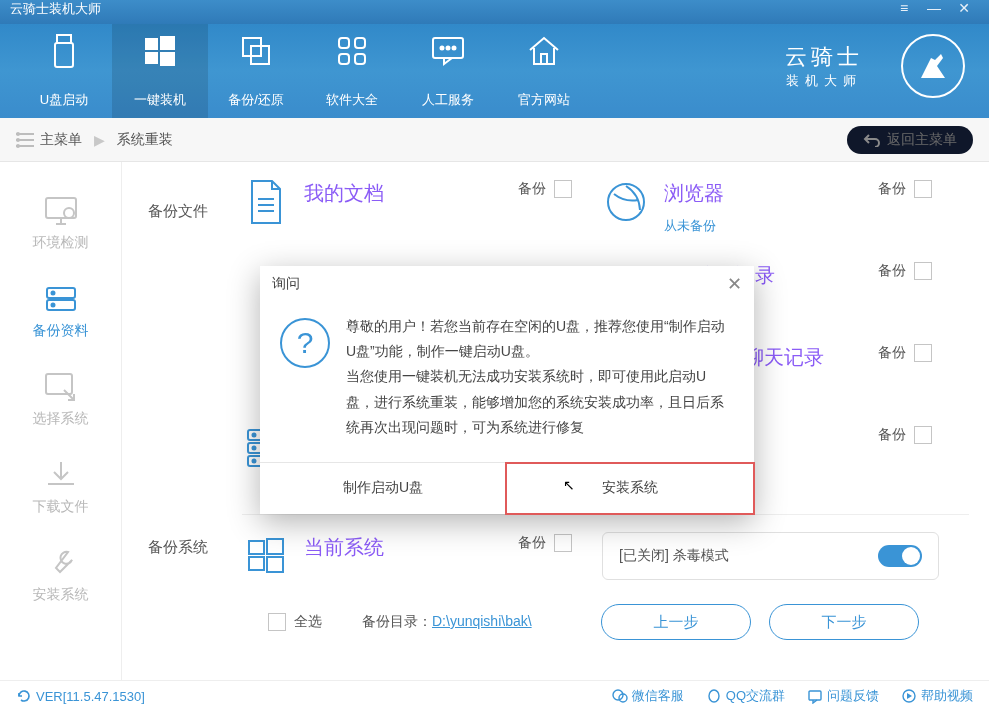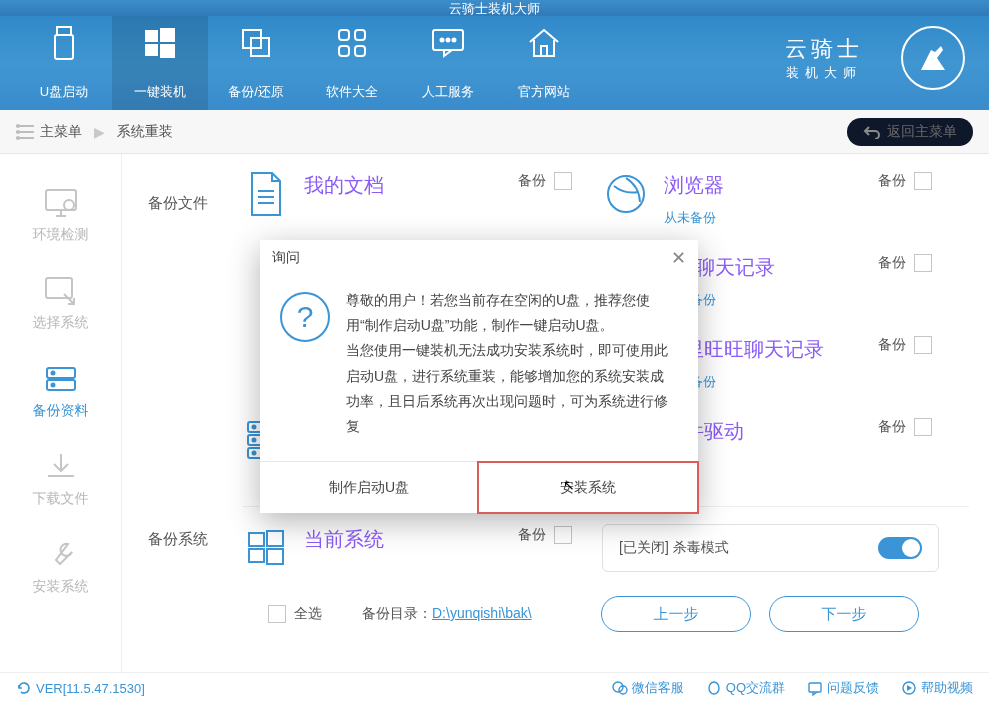--- a/index.html
+++ b/index.html
@@ -1,19 +1,19 @@
 <!DOCTYPE html>
 <html><head>
 <meta charset="utf-8">
 <style>
 * { margin: 0; padding: 0; box-sizing: border-box; font-family: "Microsoft YaHei", sans-serif; }
 body { width: 989px; height: 719px; background: #ffffff; overflow: hidden; position: relative; }
 
 
-.titlebar { height: 16px; background: linear-gradient(to bottom, #3d8dc9, #2f7ab8); color: #fff; display: flex; align-items: center; padding: 0 10px; font-size: 13px; flex-direction: column; }
+.titlebar { height: 24px; background: linear-gradient(to bottom, #3d8dc9, #2f7ab8); color: #fff; display: flex; padding: 0 10px; font-size: 13px; }
 .titlebar .spacer { flex: 1; }
 .titlebar .ctrl { width: 30px; text-align: center; cursor: pointer; font-size: 14px; color: #e8f0f8; }
 
 
 .topnav { height: 94px; background: linear-gradient(to bottom, #3189c9 0%, #3f96d1 50%, #3a8ccc 100%); display: flex; align-items: center; padding: 0 16px; position: relative; color: #fff; }
 .nav-item { width: 96px; display: flex; flex-direction: column; align-items: center; justify-content: center; height: 94px; cursor: pointer; gap: 14px; }
 .nav-item.active { background: rgba(0,0,0,0.12); }
 .nav-icon { width: 36px; height: 36px; margin-bottom: 8px; display: flex; align-items: center; justify-content: center; }
 .nav-label { font-size: 13px; }
 .brand { position: absolute; right: 24px; top: 10px; display: flex; align-items: center; color: #fff; gap: 28px; }
@@ -72,21 +72,21 @@
 .step-btns { margin-left:auto; display:flex; gap:18px; margin-right: 30px;}
 .step-btn { width:150px; height:36px; border:1px solid #3a94d6; border-radius:18px; color:#3a94d6; display:flex; align-items:center; justify-content:center; font-size:15px; cursor:pointer; }
 
 
 .footer { height:31px; border-top:1px solid #eee; display:flex; align-items:center; padding: 0 16px; font-size:13px; color:#3a94d6; }
 .footer .ver { display:flex; align-items:center; }
 .footer .ver svg { margin-right:4px; }
 .footer .links { margin-left:auto; display:flex; gap:22px; }
 .footer .links span { display:flex; align-items:center; cursor:pointer; }
 .footer .links svg { margin-right:4px; }
-.modal { position:absolute; left:260px; top:240px; width:438px; background:#fff; box-shadow: 0 8px 30px rgba(0,0,0,0.3); }
+.modal { position:absolute; left:260px; top:266px; width:494px; background:#fff; box-shadow: 0 8px 30px rgba(0,0,0,0.3); }
 .modal-head { height:36px; display:flex; align-items:center; padding: 0 12px; font-size:14px; color:#444; }
 .modal-close { margin-left:auto; color:#888; cursor:pointer; font-size:18px; }
 .modal-body { display:flex; padding: 12px 20px 22px 20px; }
 .modal-qicon { width:50px; height:50px; border:2px solid #3a94d6; border-radius:50%; display:flex; align-items:center; justify-content:center; color:#3a94d6; font-size:30px; flex-shrink:0; margin-right:16px; margin-top:4px; }
 .modal-text { font-size:14px; color:#444; line-height: 1.8; }
 .modal-btns { display:flex; border-top:1px solid #e6e6e6; height:52px; }
 .modal-btn { flex:1; display:flex; align-items:center; justify-content:center; font-size:14px; color:#444; cursor:pointer; }
 .modal-btn.primary { border:2px solid #e05a5a; margin:-1px; }
 .cursor { position:absolute; left:563px; top:477px; font-size:14px; pointer-events:none; }
 </style>
@@ -199,35 +199,35 @@
 <div class="main">
   <div class="sidebar">
     <div class="side-item">
       <svg class="side-icon" viewBox="0 0 34 30" fill="none" stroke="#c5c5c5" stroke-width="2">
           <rect x="2" y="2" width="30" height="20" rx="2"></rect>
           <path d="M12 28 H22 M17 22 V28"></path>
           <circle cx="25" cy="17" r="5"></circle>
         </svg>
       <span>环境检测</span>
     </div>
-    <div class="side-item">
-      <svg class="side-icon" viewBox="0 0 34 30" fill="none" stroke="#c5c5c5" stroke-width="2">
-          <rect x="2" y="2" width="26" height="20" rx="2"></rect>
-          <path d="M20 18 L30 28 M30 22 L30 28 L24 28"></path>
-        </svg>
-      <span>选择系统</span>
-    </div>
     <div class="side-item active">
       <svg class="side-icon" viewBox="0 0 34 30" fill="none" stroke="#3a94d6" stroke-width="2">
           <rect x="3" y="4" width="28" height="10" rx="2"></rect>
           <rect x="3" y="16" width="28" height="10" rx="2"></rect>
           <circle cx="9" cy="9" r="1.5" fill="#3a94d6"></circle>
           <circle cx="9" cy="21" r="1.5" fill="#3a94d6"></circle>
         </svg>
       <span>备份资料</span>
+    </div>
+    <div class="side-item">
+      <svg class="side-icon" viewBox="0 0 34 30" fill="none" stroke="#c5c5c5" stroke-width="2">
+          <rect x="2" y="2" width="26" height="20" rx="2"></rect>
+          <path d="M20 18 L30 28 M30 22 L30 28 L24 28"></path>
+        </svg>
+      <span>选择系统</span>
     </div>
     <div class="side-item">
       <svg class="side-icon" viewBox="0 0 34 30" fill="none" stroke="#c5c5c5" stroke-width="2">
           <path d="M17 2 V18 M10 12 L17 19 L24 12 M4 24 H30"></path>
         </svg>
       <span>下载文件</span>
     </div>
     <div class="side-item">
       <svg class="side-icon" viewBox="0 0 34 30" fill="none" stroke="#c5c5c5" stroke-width="2">
           <path d="M24 4 A6 6 0 1 0 28 12 L16 24 L12 20 Z"></path>

